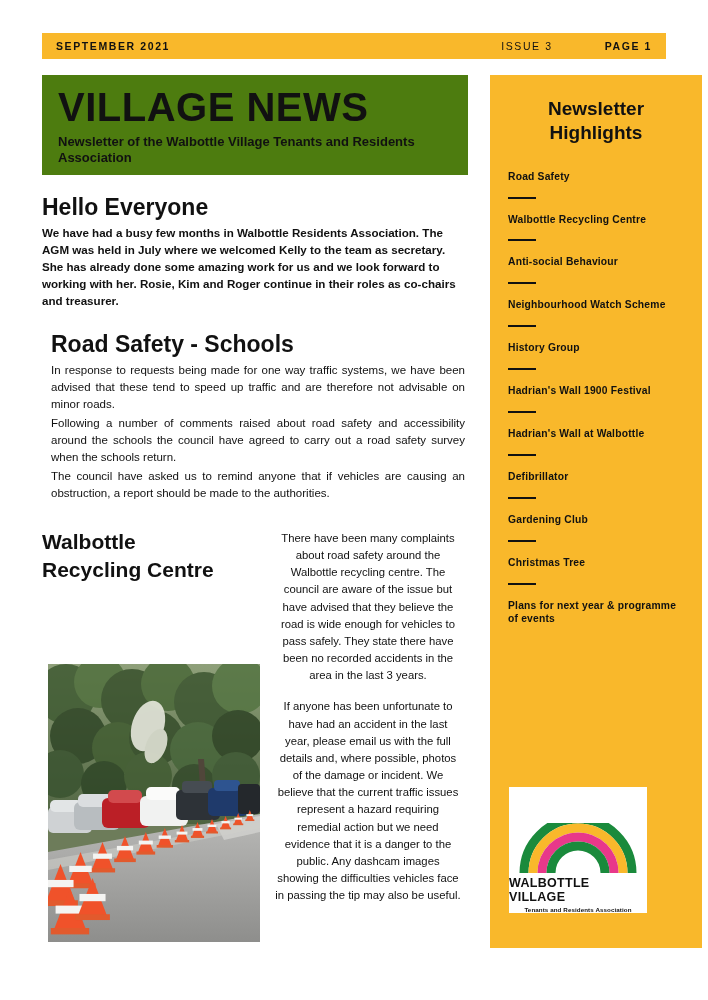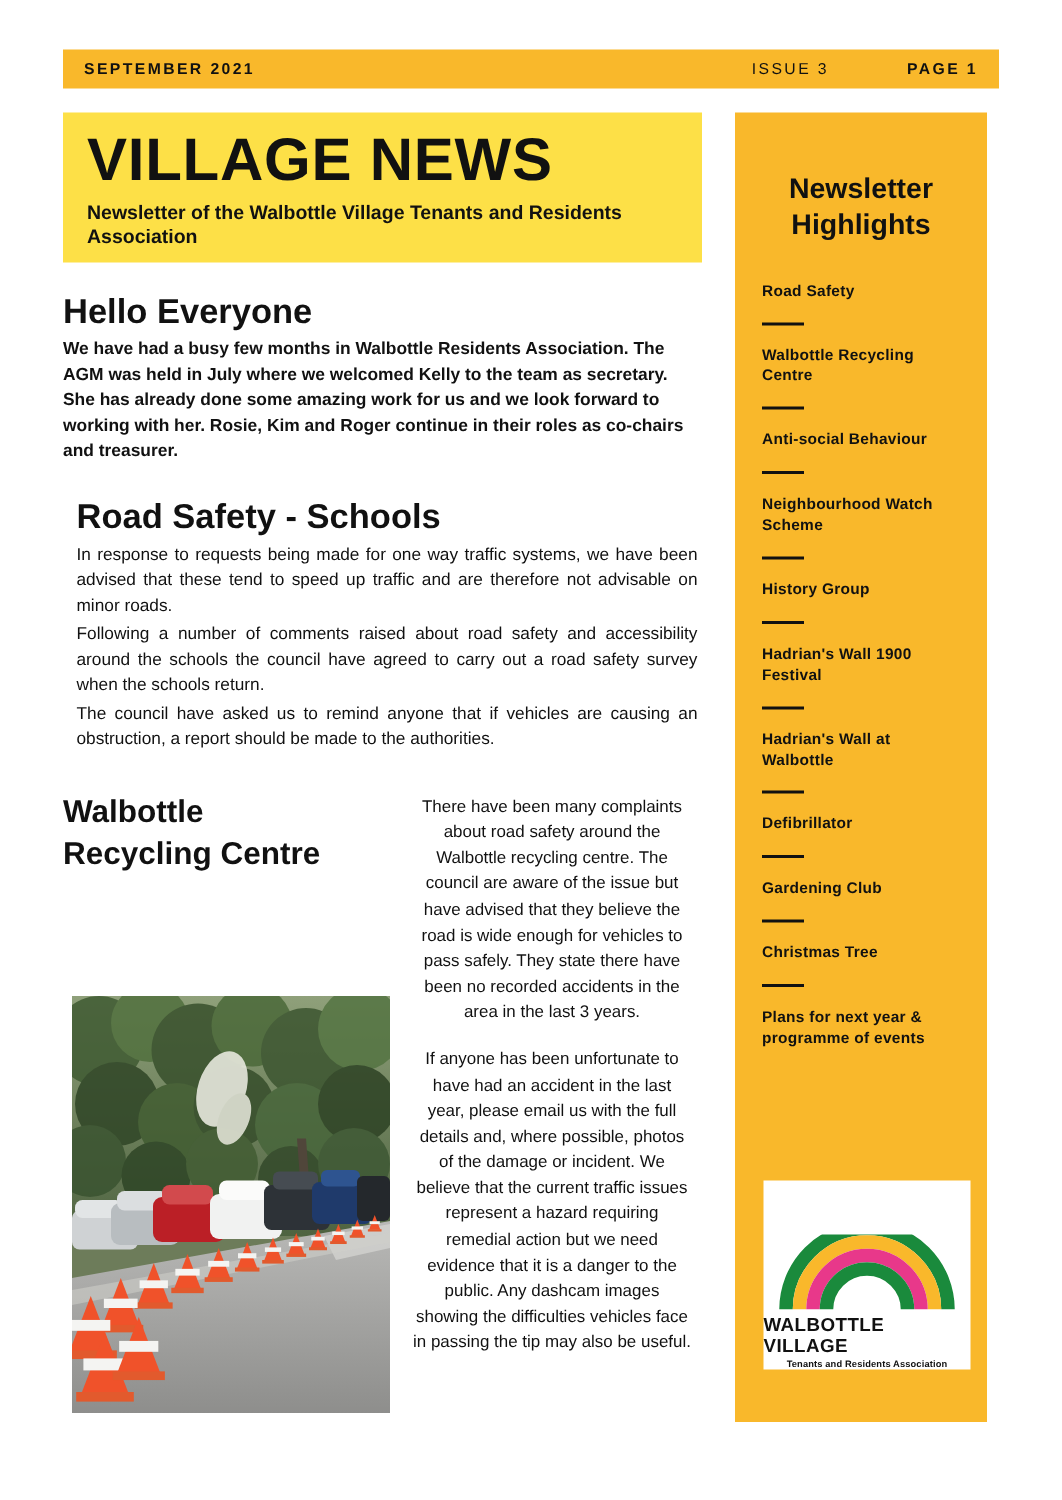--- a/index.html
+++ b/index.html
@@ -54,21 +54,21 @@
     color: #111111;
   }
 
   
   .masthead {
     position: absolute;
     left: 42px;
     top: 75px;
     width: 426px;
     height: 100px;
-    background: #fde047;
+    background: #4d7c0f;
     box-sizing: border-box;
     padding: 12px 16px 0 16px;
   }
   .masthead .title {
     font-size: 40px;
     font-weight: bold;
     letter-spacing: 0.5px;
     color: #111111;
     line-height: 1.02;
     margin: 0 0 6px 0;
@@ -152,25 +152,25 @@
     overflow: hidden;
     background: #6d7c5a;
   }
   .photo svg { display: block; }
 
   
   .sidebar {
     position: absolute;
     left: 490px;
     top: 75px;
-    width: 168px;
+    width: 212px;
     height: 873px;
     background: #F9B82B;
     box-sizing: border-box;
-    padding: 40px 18px 0 18px;
+    padding: 22px 18px 0 18px;
   }
   .sidebar h2 {
     font-size: 19px;
     font-weight: bold;
     color: #111111;
     text-align: center;
     line-height: 1.28;
     margin: 0 0 24px 0;
   }
   .hl-item {

